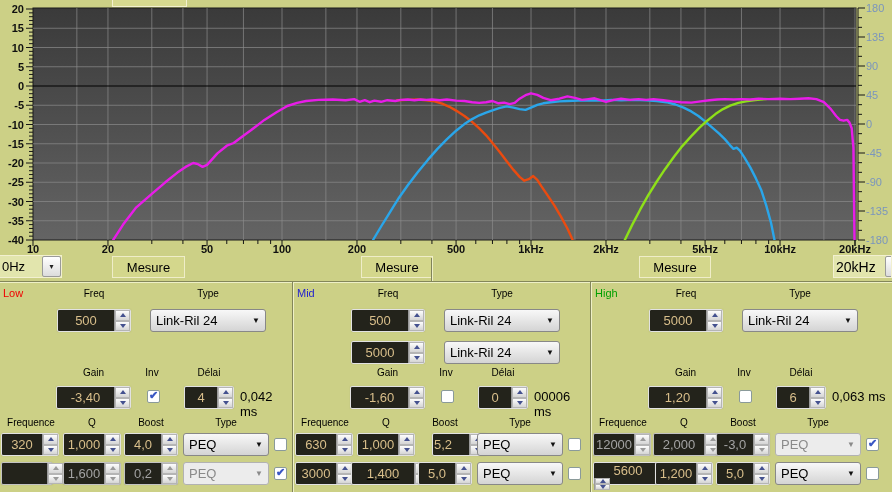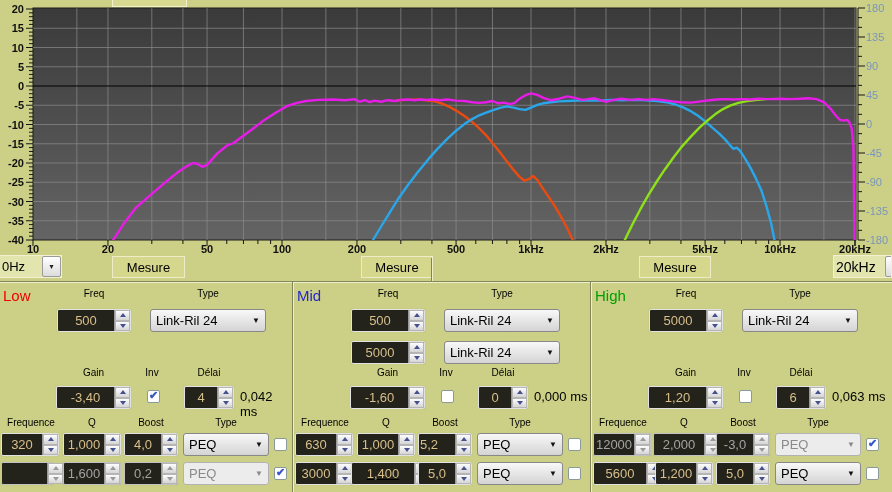--- a/index.html
+++ b/index.html
@@ -26,21 +26,21 @@
   .combo-right .combo-btn{margin-right:-13px;}
   .mesure{position:absolute;top:1px;height:22px;background:#d4d78c;border:1px solid #efedc8;
           font:400 13px "Liberation Sans",sans-serif;color:#000;padding:0;}
   .strip-div{position:absolute;left:431px;top:3px;width:2px;height:23px;
              background:linear-gradient(90deg,#80835a 50%,#eef0c6 50%);}
   
   .panels{position:absolute;left:0;top:281px;width:892px;height:211px;
           border-top:1px solid #83865a;box-shadow:inset 0 1px 0 #eef0c6;}
   .vdiv{position:absolute;top:0;bottom:0;width:2px;background:linear-gradient(90deg,#83865a 50%,#eef0c6 50%);}
   .panel{position:absolute;top:1px;height:210px;}
-  .ptitle{position:absolute;left:3px;top:4px;font-size:15px;font-weight:400;}
+  .ptitle{position:absolute;left:3px;top:4px;font-size:11px;font-weight:400;}
   .lbl{position:absolute;font-size:10px;color:#000;text-align:center;}
   .mstxt{position:absolute;font-size:13px;color:#000;}
   
   .spin{position:absolute;display:flex;height:23px;background:#23231b;border:1px solid #e2e2e2;
         border-radius:2px;box-sizing:border-box;box-shadow:0 0 0 1px #90937011;}
   .spin input{flex:1;min-width:0;background:transparent;border:none;outline:none;
               color:#d9bf8b;font:400 13px "Liberation Sans",sans-serif;text-align:center;padding:0;}
   .spin-btns{width:15px;display:flex;flex-direction:column;flex:0 0 auto;border-left:1px solid #9a9a9a;}
   .sb{flex:1;background:linear-gradient(#fdfdfd,#d5d5d5);border:1px solid #b5b5b5;
       display:flex;align-items:center;justify-content:center;}
@@ -448,21 +448,21 @@
             </div>
       </div>
       <div class="cb" style="left:147px;top:107px;"></div>
       <div class="spin" style="left:184px;top:103px;width:50px;">
         <input readonly="" value="0" style="">
         <div class="spin-btns">
               <div class="sb up"></div>
         <div class="sb dn"></div>
             </div>
       </div>
-      <span class="mstxt" style="left:240px;top:106px;">0,000 ms</span>
+      <span class="mstxt" style="left:240px;top:106px;">00006 ms</span>
     </div>
 
     <span class="lbl" style="left:-2px;top:134px;width:66px;">Frequence</span>
     <span class="lbl" style="left:63px;top:134px;width:58px;">Q</span>
     <span class="lbl" style="left:124px;top:134px;width:54px;">Boost</span>
     <span class="lbl" style="left:183px;top:134px;width:86px;">Type</span>
 
     <div class="row">
       <div class="spin" style="left:1px;top:150px;width:58px;">
         <input readonly="" value="630" style="">
@@ -471,21 +471,21 @@
         <div class="sb dn"></div>
             </div>
       </div>
       <div class="spin" style="left:63px;top:150px;width:58px;">
         <input readonly="" value="1,000" style="">
         <div class="spin-btns">
               <div class="sb up"></div>
         <div class="sb dn"></div>
             </div>
       </div>
-      <div class="spin" style="left:124px;top:150px;width:54px;gap:16px;">
+      <div class="spin" style="left:138px;top:150px;width:54px;gap:16px;">
         <input readonly="" value="5,2" style="">
         <div class="spin-btns">
               <div class="sb up"></div>
         <div class="sb dn"></div>
             </div>
       </div>
       <div class="dd" style="left:183px;top:150px;width:86px;">
         <span>PEQ</span>
         <span class="dd-arrow">▼</span>
       </div>
@@ -596,21 +596,21 @@
             </div>
       </div>
       <div class="dd" style="left:183px;top:150px;width:86px;">
         <span>PEQ</span>
         <span class="dd-arrow">▼</span>
       </div>
       <div class="cb on" style="left:274px;top:155px;"></div>
     </div>
 
     <div class="row">
-      <div class="spin" style="left:1px;top:179px;width:70px;">
+      <div class="spin" style="left:1px;top:179px;width:70px;flex-direction:column;">
         <input readonly="" value="5600" style="">
         <div class="spin-btns">
               <div class="sb up"></div>
         <div class="sb dn"></div>
             </div>
       </div>
       <div class="spin" style="left:63px;top:179px;width:58px;">
         <input readonly="" value="1,200" style="">
         <div class="spin-btns">
               <div class="sb up"></div>

